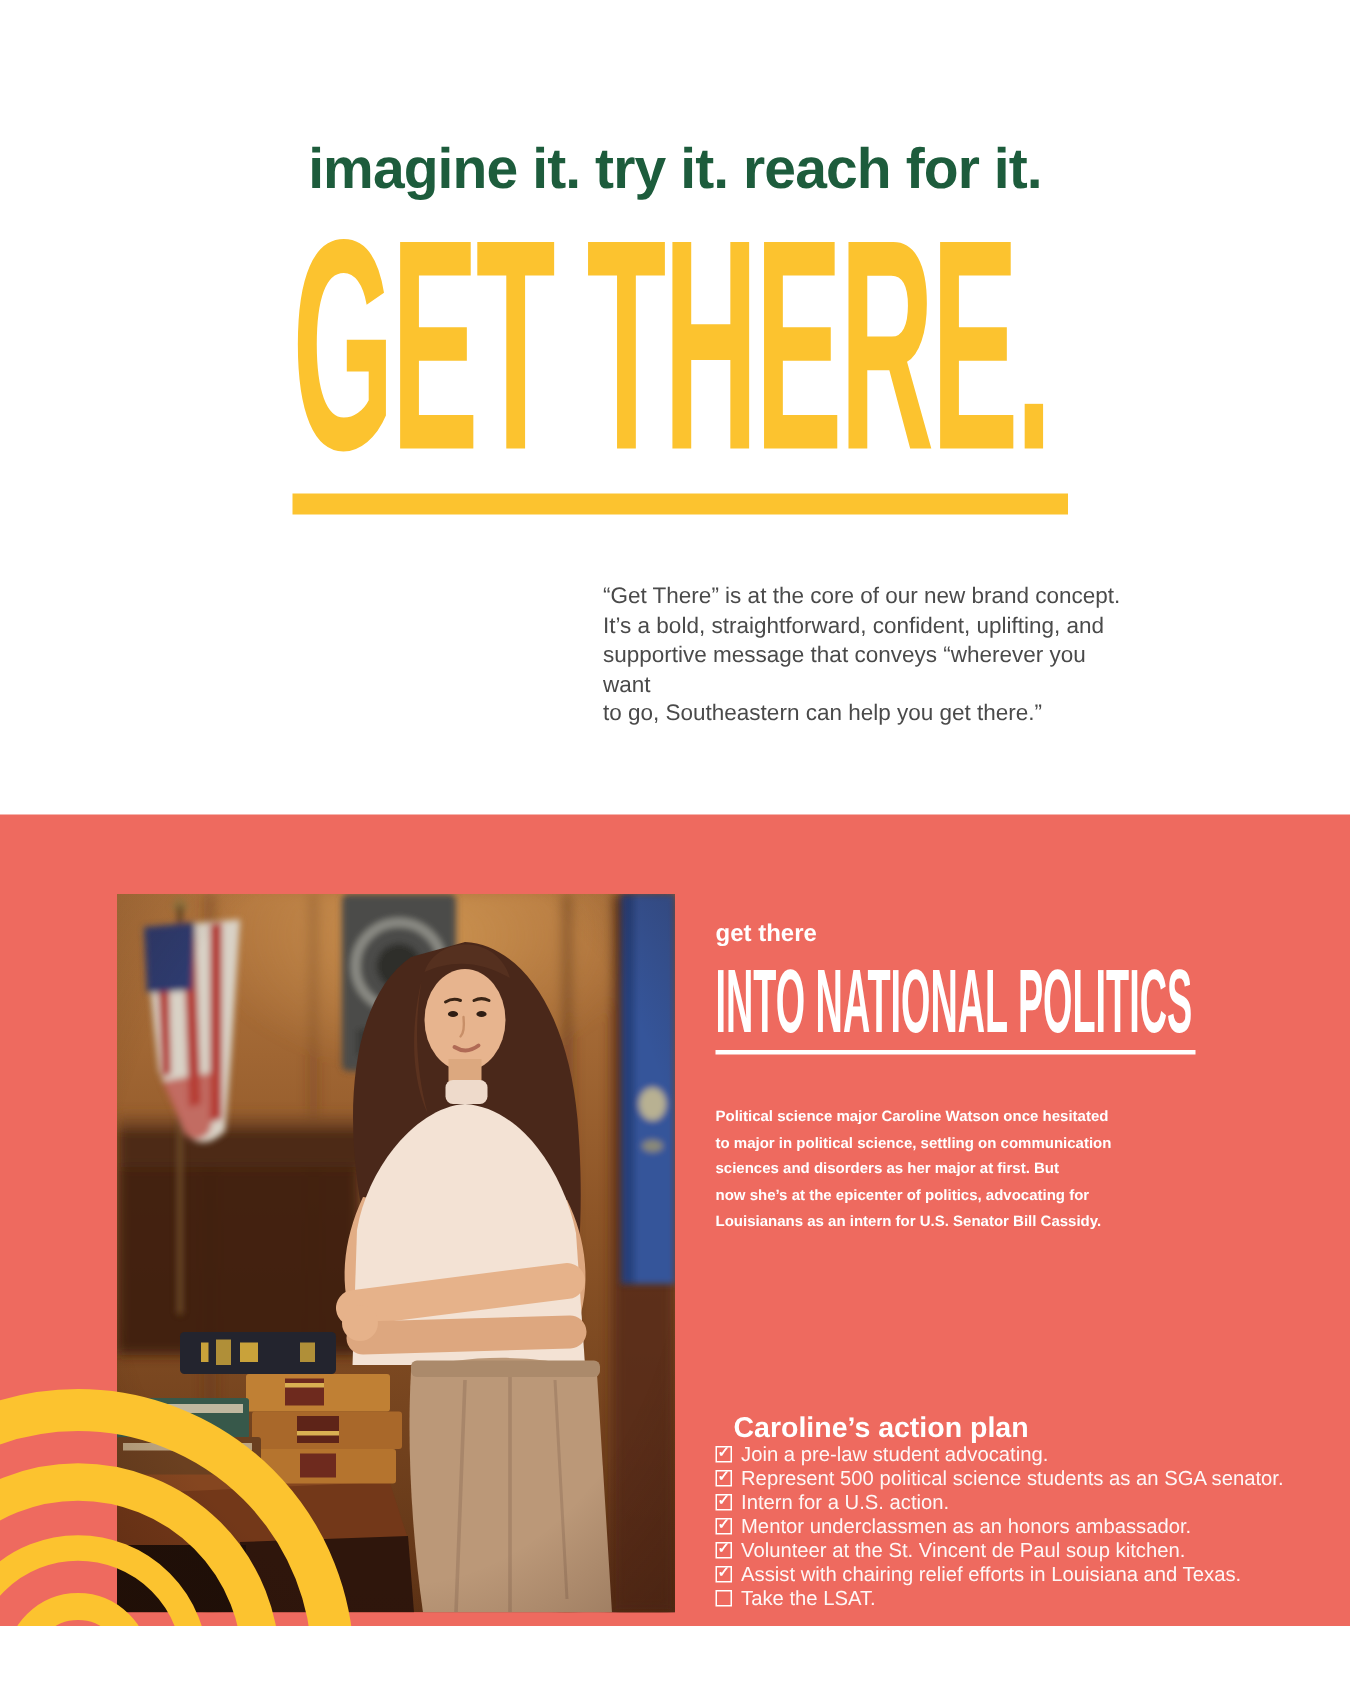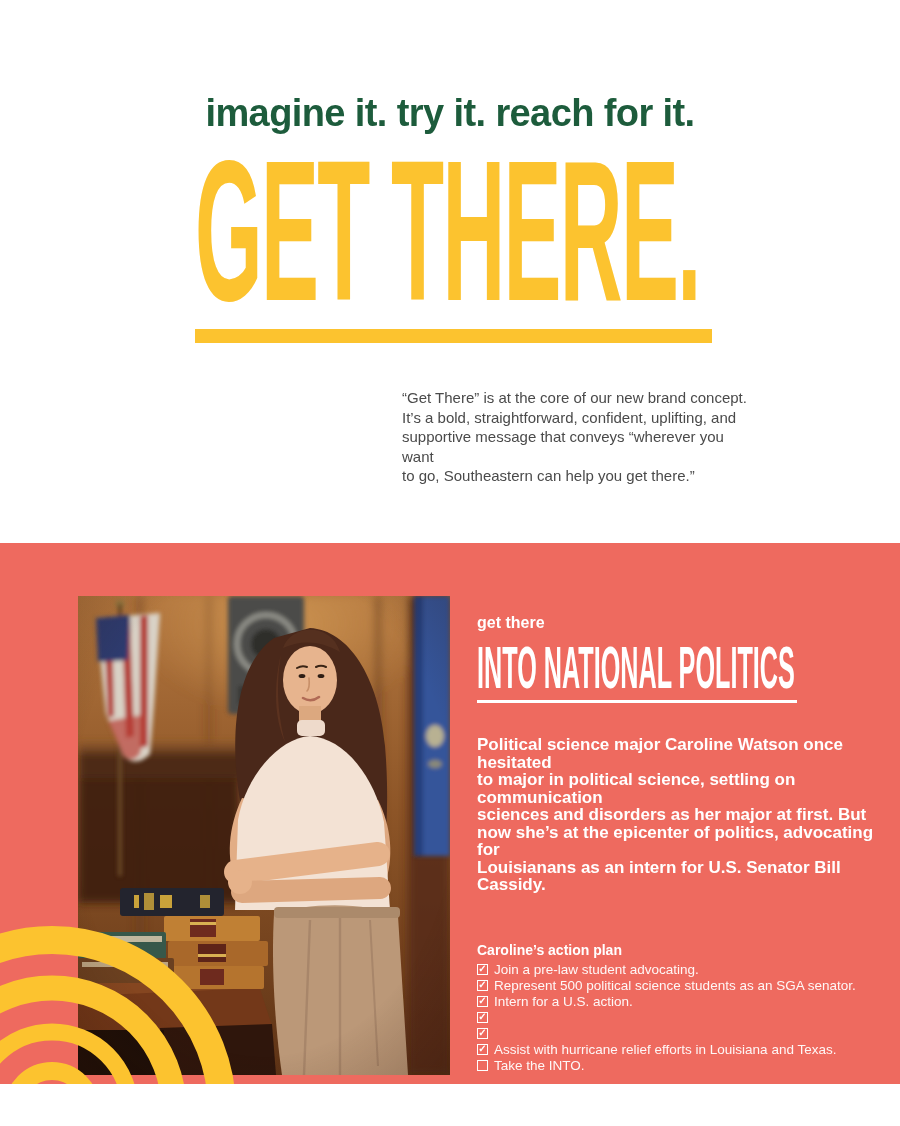--- a/index.html
+++ b/index.html
@@ -21,25 +21,25 @@
   .feature{position:absolute;left:0;top:543px;width:900px;height:583px;background:var(--coral,#ee6a5f);}
   .photo{position:absolute;left:78px;top:53px;width:372px;height:479px;z-index:1;overflow:hidden;}
   .arcs{position:absolute;left:0;top:357px;z-index:2;display:block;}
   .arcs circle{fill:none;stroke:var(--yellow,#fcc32f);}
 
   .story{position:absolute;left:477px;top:0;width:400px;height:583px;color:#ffffff;z-index:2;}
   .kicker{position:absolute;top:71px;left:0;font-size:16px;font-weight:bold;letter-spacing:0;}
   .title{position:absolute;top:95px;left:0;margin:0;font-size:60px;line-height:1;font-weight:bold;
          white-space:nowrap;transform:scaleX(0.42);transform-origin:0 0;letter-spacing:0;}
   .title-underline{position:absolute;top:157px;left:0;width:320px;height:3px;background:#ffffff;}
-  .para{position:absolute;left:0;margin:0;width:400px;font-size:17px;line-height:17.5px;
+  .para{position:absolute;left:0;margin:0;width:400px;font-size:10px;line-height:17.5px;
         font-weight:bold;white-space:pre-line;}
   .para1{top:193px}
   .para2{top:306px}
-  .plan-title{position:absolute;top:399px;left:0;font-size:14px;font-weight:bold;text-align:center;}
+  .plan-title{position:absolute;top:399px;left:12px;font-size:19px;font-weight:bold;text-align:center;}
   .checklist{position:absolute;top:419px;left:0;margin:0;padding:0;list-style:none;
              font-size:13.5px;line-height:16px;font-weight:normal;}
   .checklist li{display:flex;align-items:flex-start;height:16px;}
   .cb{flex:0 0 auto;box-sizing:border-box;width:11px;height:11px;border:1.6px solid #ffffff;
       margin:2px 6px 0 0;font-size:10px;line-height:8px;text-align:center;color:#ffffff;font-weight:bold;}
   .cb-text{opacity:.95;}
 </style>
 </head>
 <body>
 
@@ -208,28 +208,30 @@
         <li>
           <span class="cb">✓</span>
           <span class="cb-text">Represent 500 political science students as an SGA senator.</span>
         </li>
         <li>
           <span class="cb">✓</span>
           <span class="cb-text">Intern for a U.S. action.</span>
         </li>
         <li>
           <span class="cb">✓</span>
-        </li>
-        <li>
-          <span class="cb">✓</span>
-        </li>
-        <li>
-          <span class="cb">✓</span>
-          <span class="cb-text">Assist with hurricane relief efforts in Louisiana and Texas.</span>
+          <span class="cb-text">Mentor underclassmen as an honors ambassador.</span>
+        </li>
+        <li>
+          <span class="cb">✓</span>
+          <span class="cb-text">Volunteer at the St. Vincent de Paul soup kitchen.</span>
+        </li>
+        <li>
+          <span class="cb">✓</span>
+          <span class="cb-text">Assist with chairing relief efforts in Louisiana and Texas.</span>
         </li>
         <li>
           <span class="cb"></span>
-          <span class="cb-text">Take the INTO.</span>
+          <span class="cb-text">Take the LSAT.</span>
         </li>
       </ul>
     </div>
   </section>
 </div>
 
 </body></html>

